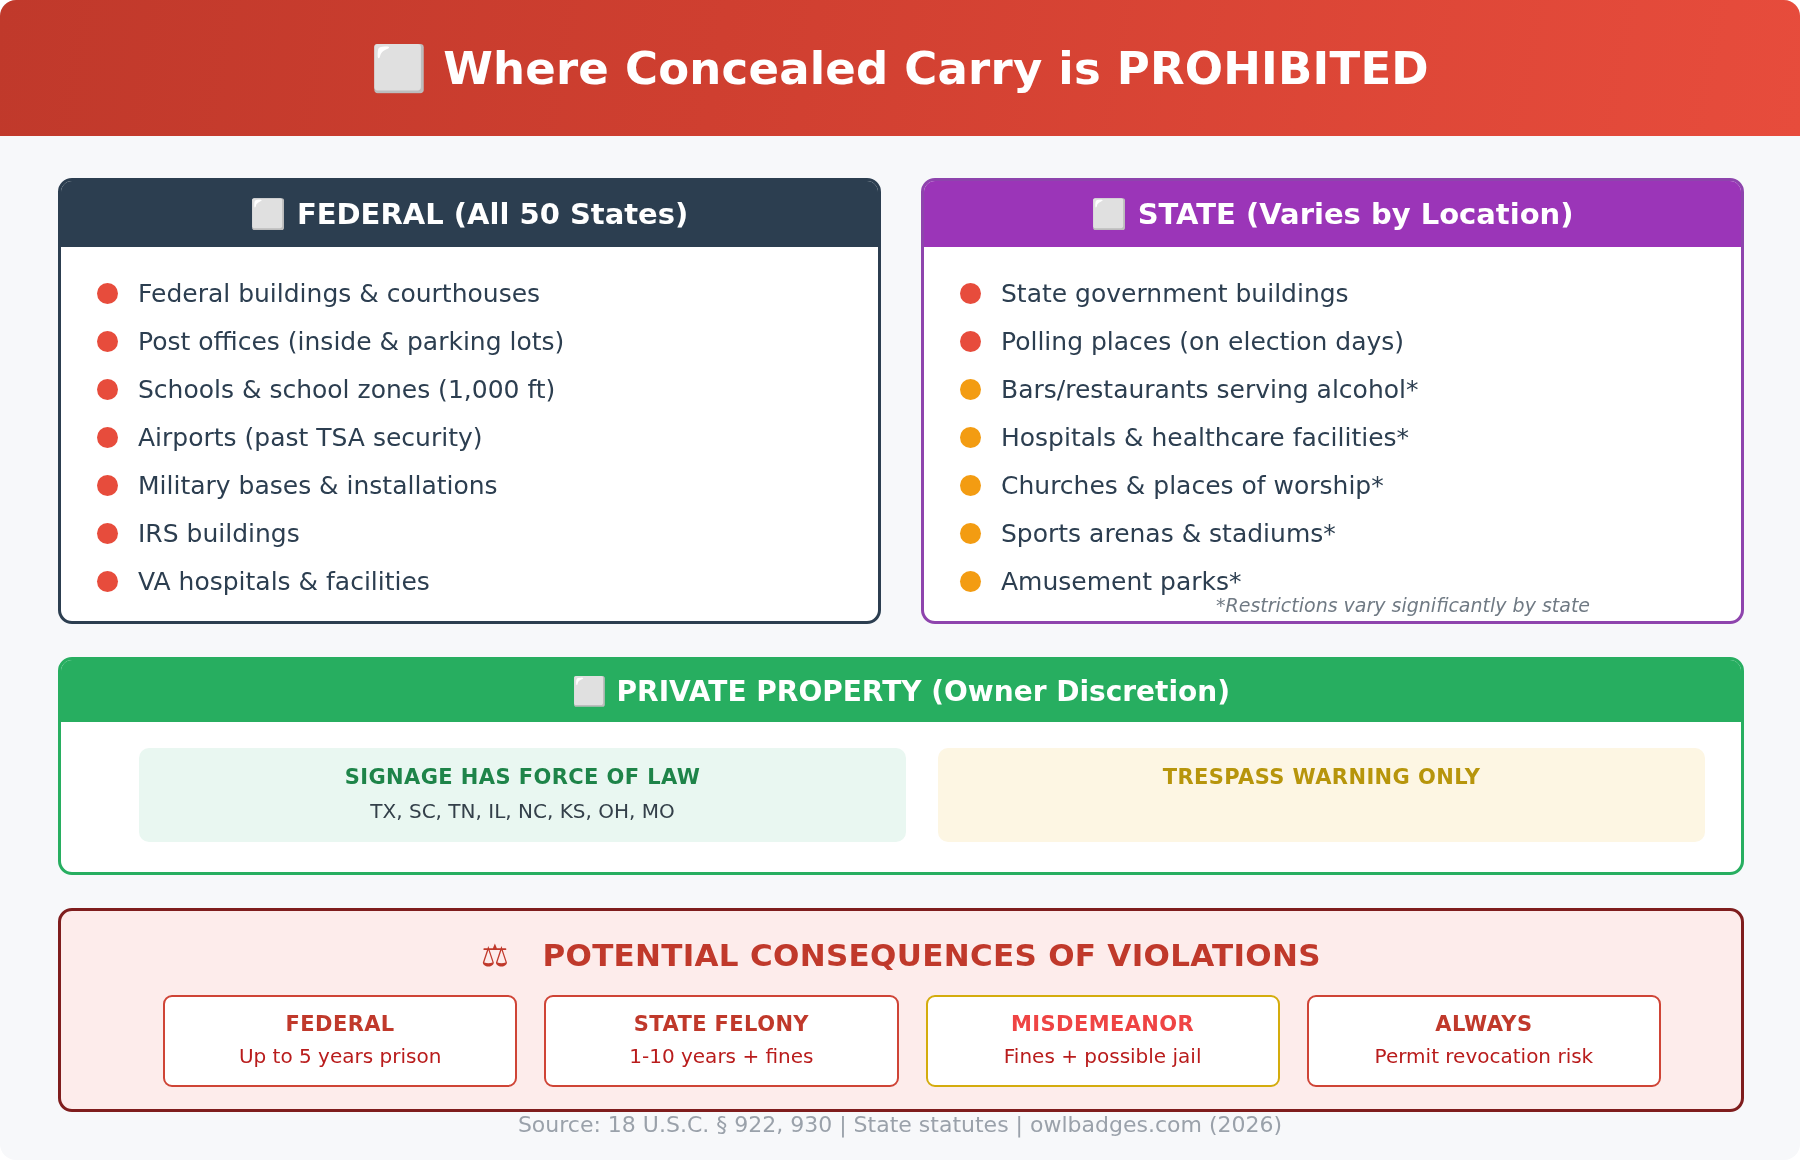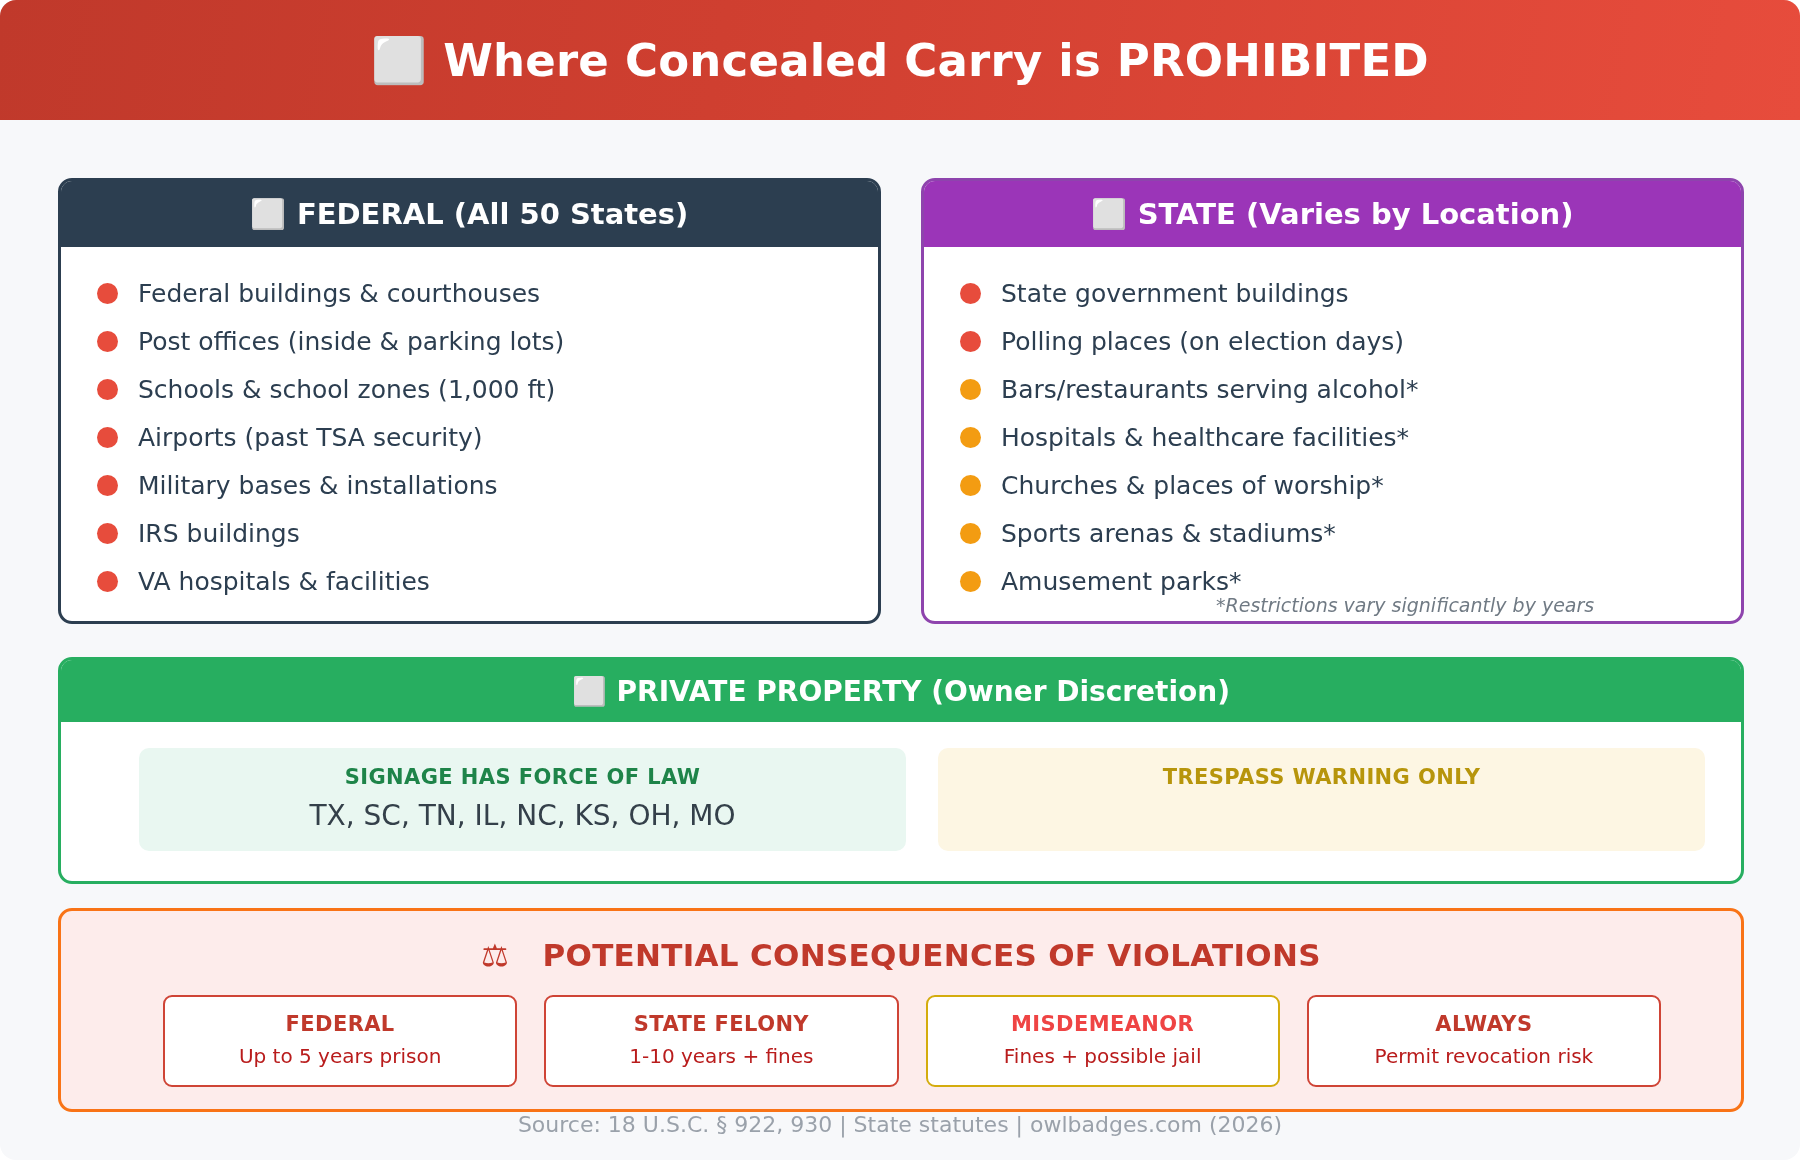--- a/index.html
+++ b/index.html
@@ -18,21 +18,21 @@
     background: #f7f8fa;
     border-radius: 16px;
     overflow: hidden;
   }
 
   
   .banner {
     position: absolute;
     left: 0; top: 0;
     width: 1800px;
-    height: 120px;
+    height: 136px;
     background: linear-gradient(100deg, #c0392b 0%, #cf3f30 40%, #e74c3c 100%);
     display: flex;
     align-items: center;
     justify-content: center;
   }
   .banner-title {
     color: #ffffff;
     font-size: 45px;
     font-weight: bold;
     letter-spacing: 0.2px;
@@ -144,39 +144,39 @@
     text-align: center;
   }
   .prop-title {
     font-size: 21px;
     font-weight: bold;
     letter-spacing: 0.4px;
     margin-bottom: 10px;
     white-space: nowrap;
   }
   .prop-sub {
-    font-size: 28px;
+    font-size: 20px;
     color: #34404a;
     white-space: nowrap;
   }
   .prop-green  { background: #e9f7f1; }
   .prop-green .prop-title  { color: #1e8449; }
   .prop-yellow { background: #fdf6e3; }
   .prop-yellow .prop-title { color: #b7950b; }
   .prop-pink   { background: #fdeaea; }
   .prop-pink .prop-title   { color: #c0392b; }
 
   
   .consequences {
     position: absolute;
     left: 58px;
     top: 908px;
     width: 1686px;
     background: #fdeceb;
-    border: 3px solid #f97316;
+    border: 3px solid #7f1d1d;
     border-radius: 14px;
     padding: 26px 0 22px 0;
   }
   .cons-head {
     text-align: center;
     color: #c0392b;
     font-size: 31px;
     font-weight: bold;
     letter-spacing: 0.3px;
     margin-bottom: 22px;
@@ -303,21 +303,21 @@
           <span class="bullet-text">Churches &amp; places of worship*</span>
         </div>
         <div class="bullet-row">
           <span class="dot dot-orange"></span>
           <span class="bullet-text">Sports arenas &amp; stadiums*</span>
         </div>
         <div class="bullet-row">
           <span class="dot dot-orange"></span>
           <span class="bullet-text">Amusement parks*</span>
         </div>
-        <div class="panel-note">*Restrictions vary significantly by years</div>
+        <div class="panel-note">*Restrictions vary significantly by state</div>
       </div>
     </div>
 
   </div>
 
   <div class="private">
     <div class="private-head">
       <span class="tofu">⬜</span>
       <span>&nbsp;</span>
       <span>PRIVATE PROPERTY (Owner Discretion)</span>

